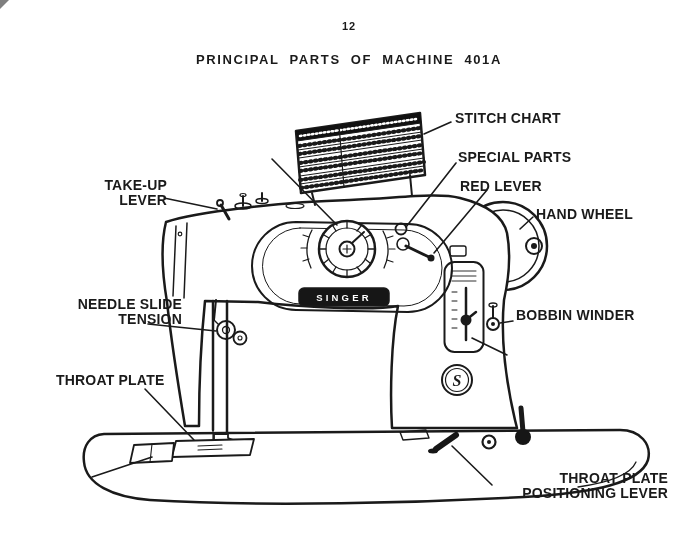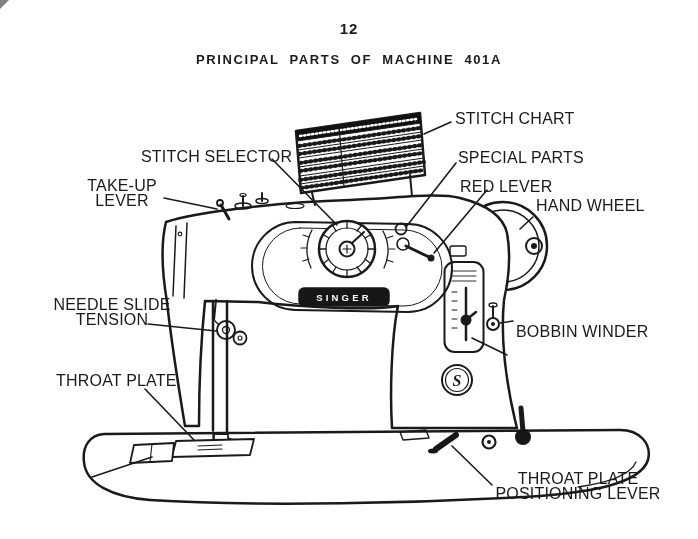--- a/index.html
+++ b/index.html
@@ -3,31 +3,31 @@
 <meta charset="utf-8">
 <style>
   :root{ --ink:#1a1a1a; --paper:#ffffff; }
   html,body{margin:0;padding:0;background:#e8e8e8;}
   #page{
     position:relative;width:698px;height:539px;background:var(--paper);
     overflow:hidden;font-family:"Liberation Sans",sans-serif;color:var(--ink);
   }
   .pageno{
     position:absolute;top:20px;left:0;width:698px;text-align:center;
-    font-size:15px;font-weight:bold;letter-spacing:1px;
+    font-size:11px;font-weight:bold;letter-spacing:1px;
   }
   .title{
     position:absolute;top:52px;left:0;width:698px;text-align:center;
     font-size:13px;font-weight:bold;letter-spacing:1.6px;word-spacing:5px;
   }
   .lbl{
-    position:absolute;font-weight:normal;font-size:16px;line-height:15px;
+    position:absolute;font-weight:bold;font-size:14px;line-height:15px;
     letter-spacing:.2px;color:var(--ink);white-space:pre-line;
   }
-  .center{text-align:center}
+  .center{text-align:right}
   svg{position:absolute;top:0;left:0;}
   .corner{position:absolute;top:0;left:0;width:0;height:0;
     border-top:9px solid #3a3a3a;border-right:9px solid transparent;opacity:.65;}
 </style>
 </head>
 <body>
 
 <div id="page">
 
   <div class="corner"></div>
@@ -229,26 +229,25 @@
         <line x1="513" y1="321" x2="500" y2="323"></line>
         <line x1="507" y1="355" x2="472" y2="338"></line>
         <line x1="145" y1="389" x2="194" y2="440"></line>
         <line x1="92" y1="477" x2="152" y2="457"></line>
         <line x1="492" y1="485" x2="452" y2="446"></line>
       </g>
     </g>
   </svg>
 
   <div class="lbl" style="left:455px;top:111px">STITCH CHART</div>
-  <div class="lbl" style="left:141px;top:149px">STITCH SELECTOR</div>
   <div class="lbl" style="left:458px;top:150px">SPECIAL PARTS</div>
   <div class="lbl center" style="left:77px;top:178px;width:90px">TAKE-UP
 LEVER</div>
   <div class="lbl" style="left:460px;top:179px">RED LEVER</div>
-  <div class="lbl" style="left:536px;top:198px">HAND WHEEL</div>
+  <div class="lbl" style="left:536px;top:207px">HAND WHEEL</div>
   <div class="lbl center" style="left:42px;top:297px;width:140px">NEEDLE SLIDE
 TENSION</div>
-  <div class="lbl" style="left:516px;top:324px">BOBBIN WINDER</div>
+  <div class="lbl" style="left:516px;top:308px">BOBBIN WINDER</div>
   <div class="lbl" style="left:56px;top:373px">THROAT PLATE</div>
   <div class="lbl center" style="left:488px;top:471px;width:180px">THROAT PLATE
 POSITIONING LEVER</div>
 
 </div>
 
 </body></html>

